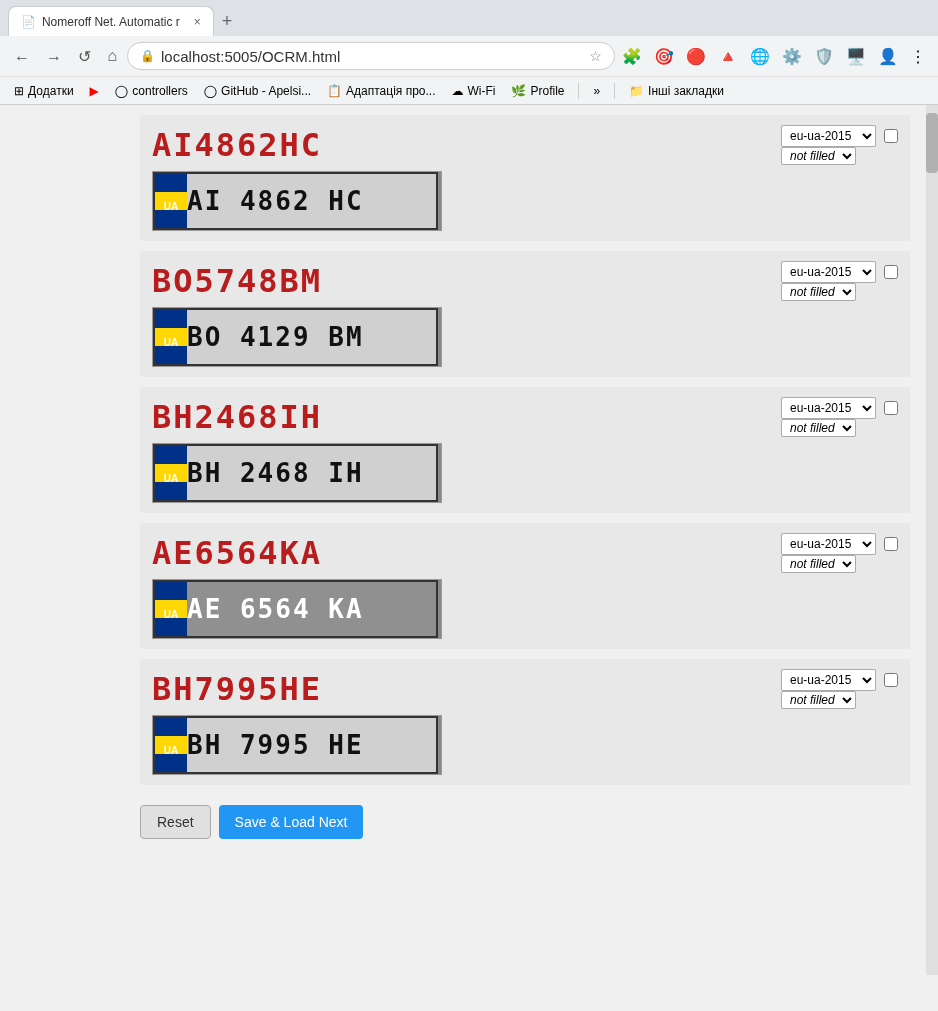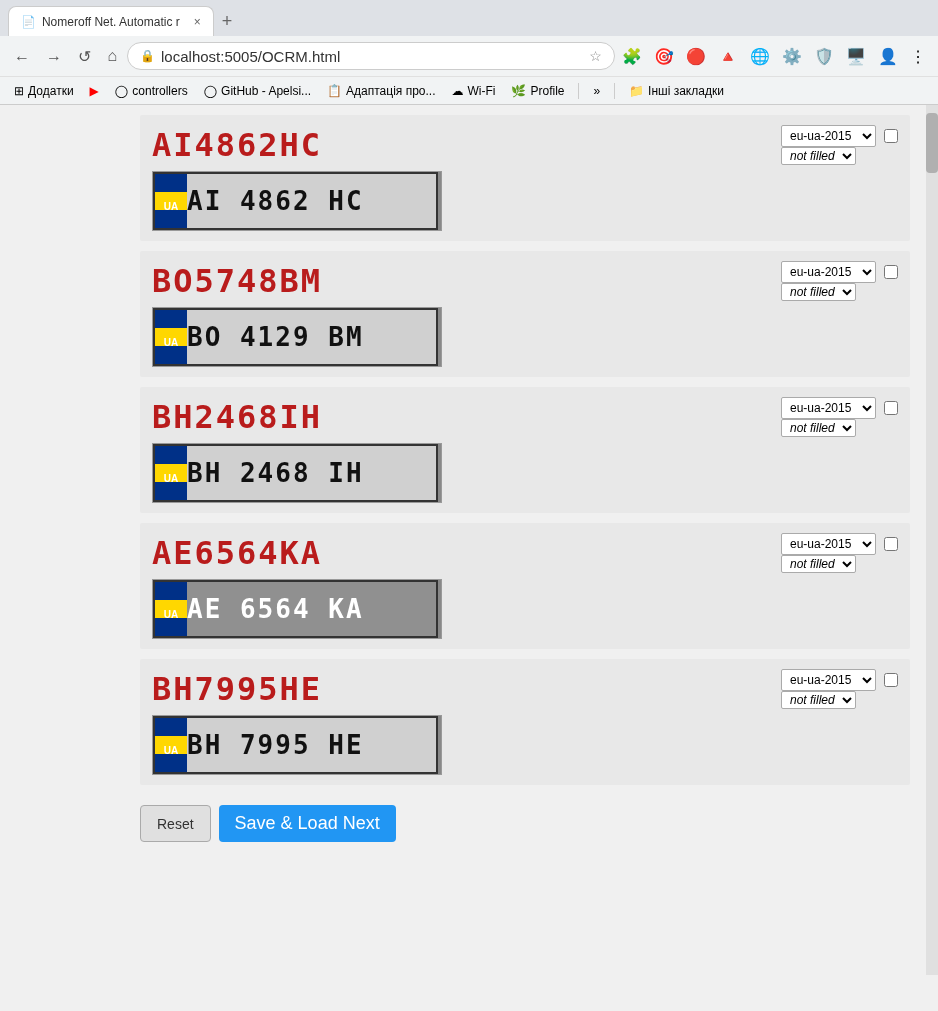--- a/index.html
+++ b/index.html
@@ -262,21 +262,21 @@
       font-size: 14px;
       background: #e0e0e0;
       border: 1px solid #aaa;
       border-radius: 4px;
       cursor: pointer;
       color: #333;
     }
 
     .btn-save-load-next {
       padding: 8px 16px;
-      font-size: 18px;
+      font-size: 14px;
       background: #2196F3;
       border: none;
       border-radius: 4px;
       cursor: pointer;
       color: #fff;
       font-weight: 500;
     }
   </style>
 </head>
 <body>

